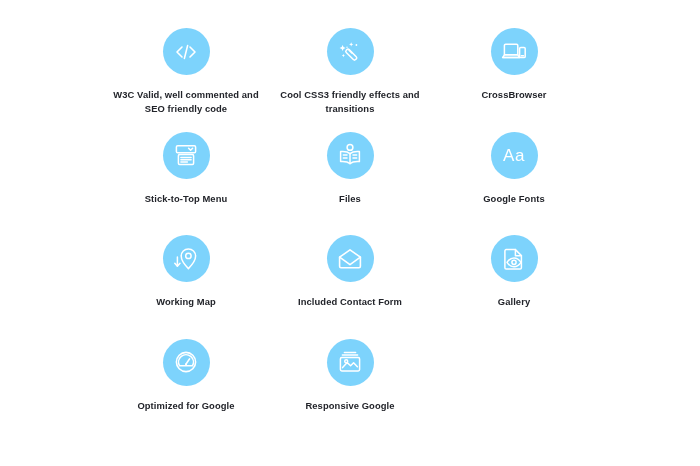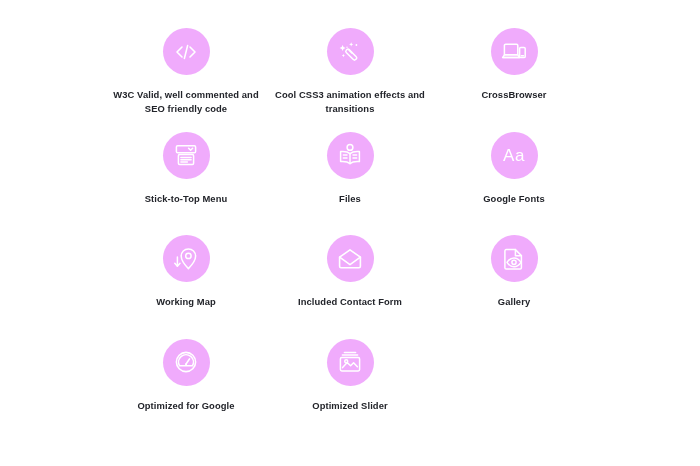--- a/index.html
+++ b/index.html
@@ -28,21 +28,21 @@
     display: flex;
     flex-direction: column;
     align-items: center;
     justify-content: flex-start;
     text-align: center;
   }
   .icon-circle {
     width: 47px;
     height: 47px;
     border-radius: 50%;
-    background: #f0abfc;
+    background: #7dd3fc;
     display: flex;
     align-items: center;
     justify-content: center;
     flex: 0 0 auto;
   }
   .icon-circle svg {
     display: block;
   }
   .feature-label {
     margin-top: 13px;
@@ -85,21 +85,21 @@
           <rect x="12.2" y="9.0" width="4.1" height="13.2" rx="1.6" transform="rotate(-45 14.25 15.6)"></rect>
           <line x1="11.9" y1="11.0" x2="14.8" y2="13.9"></line>
           <path d="M5.6 6.0 l0.9 2.1 2.1 0.9 -2.1 0.9 -0.9 2.1 -0.9 -2.1 -2.1 -0.9 2.1 -0.9 z" fill="#ffffff" stroke="none"></path>
           <path d="M14.2 3.2 l0.6 1.5 1.5 0.6 -1.5 0.6 -0.6 1.5 -0.6 -1.5 -1.5 -0.6 1.5 -0.6 z" fill="#ffffff" stroke="none"></path>
           <path d="M6.4 15.0 l0.5 1.1 1.1 0.5 -1.1 0.5 -0.5 1.1 -0.5 -1.1 -1.1 -0.5 1.1 -0.5 z" fill="#ffffff" stroke="none"></path>
           <circle cx="19.4" cy="6.0" r="0.9" fill="#ffffff" stroke="none"></circle>
           <circle cx="10.0" cy="8.2" r="0.7" fill="#ffffff" stroke="none"></circle>
         </svg>
       </span>
     </div>
-    <div class="feature-label">Cool CSS3 animation effects and transitions</div>
+    <div class="feature-label">Cool CSS3 friendly effects and transitions</div>
   </div>
 
 
   <div class="feature-item">
     <div class="icon-circle">
       <span>
         <svg width="26" height="26" viewBox="0 0 26 26" fill="none" stroke="#ffffff" stroke-width="1.5" stroke-linecap="round" stroke-linejoin="round">
           <path d="M3.4 6.4 a1.2 1.2 0 0 1 1.2 -1.2 h11.0 a1.2 1.2 0 0 1 1.2 1.2 v9.4 H3.4 z"></path>
           <line x1="1.8" y1="18.6" x2="18.6" y2="18.6"></line>
           <path d="M3.4 15.8 h13.4 l1.8 2.8 H1.6 z"></path>
@@ -214,16 +214,16 @@
       <span>
         <svg width="26" height="26" viewBox="0 0 26 26" fill="none" stroke="#ffffff" stroke-width="1.5" stroke-linecap="round" stroke-linejoin="round">
           <line x1="7.4" y1="3.4" x2="18.6" y2="3.4"></line>
           <line x1="5.4" y1="6.1" x2="20.6" y2="6.1"></line>
           <rect x="3.4" y="8.6" width="19.2" height="13.4" rx="1.4"></rect>
           <polyline points="5.6,18.6 10.2,13.6 13.6,16.8 16.6,13.8 20.4,17.8"></polyline>
           <circle cx="9.2" cy="12.2" r="1.5"></circle>
         </svg>
       </span>
     </div>
-    <div class="feature-label">Optimized Slider</div>
+    <div class="feature-label">Responsive Google</div>
   </div>
 
 </div>
 
 </body></html>

